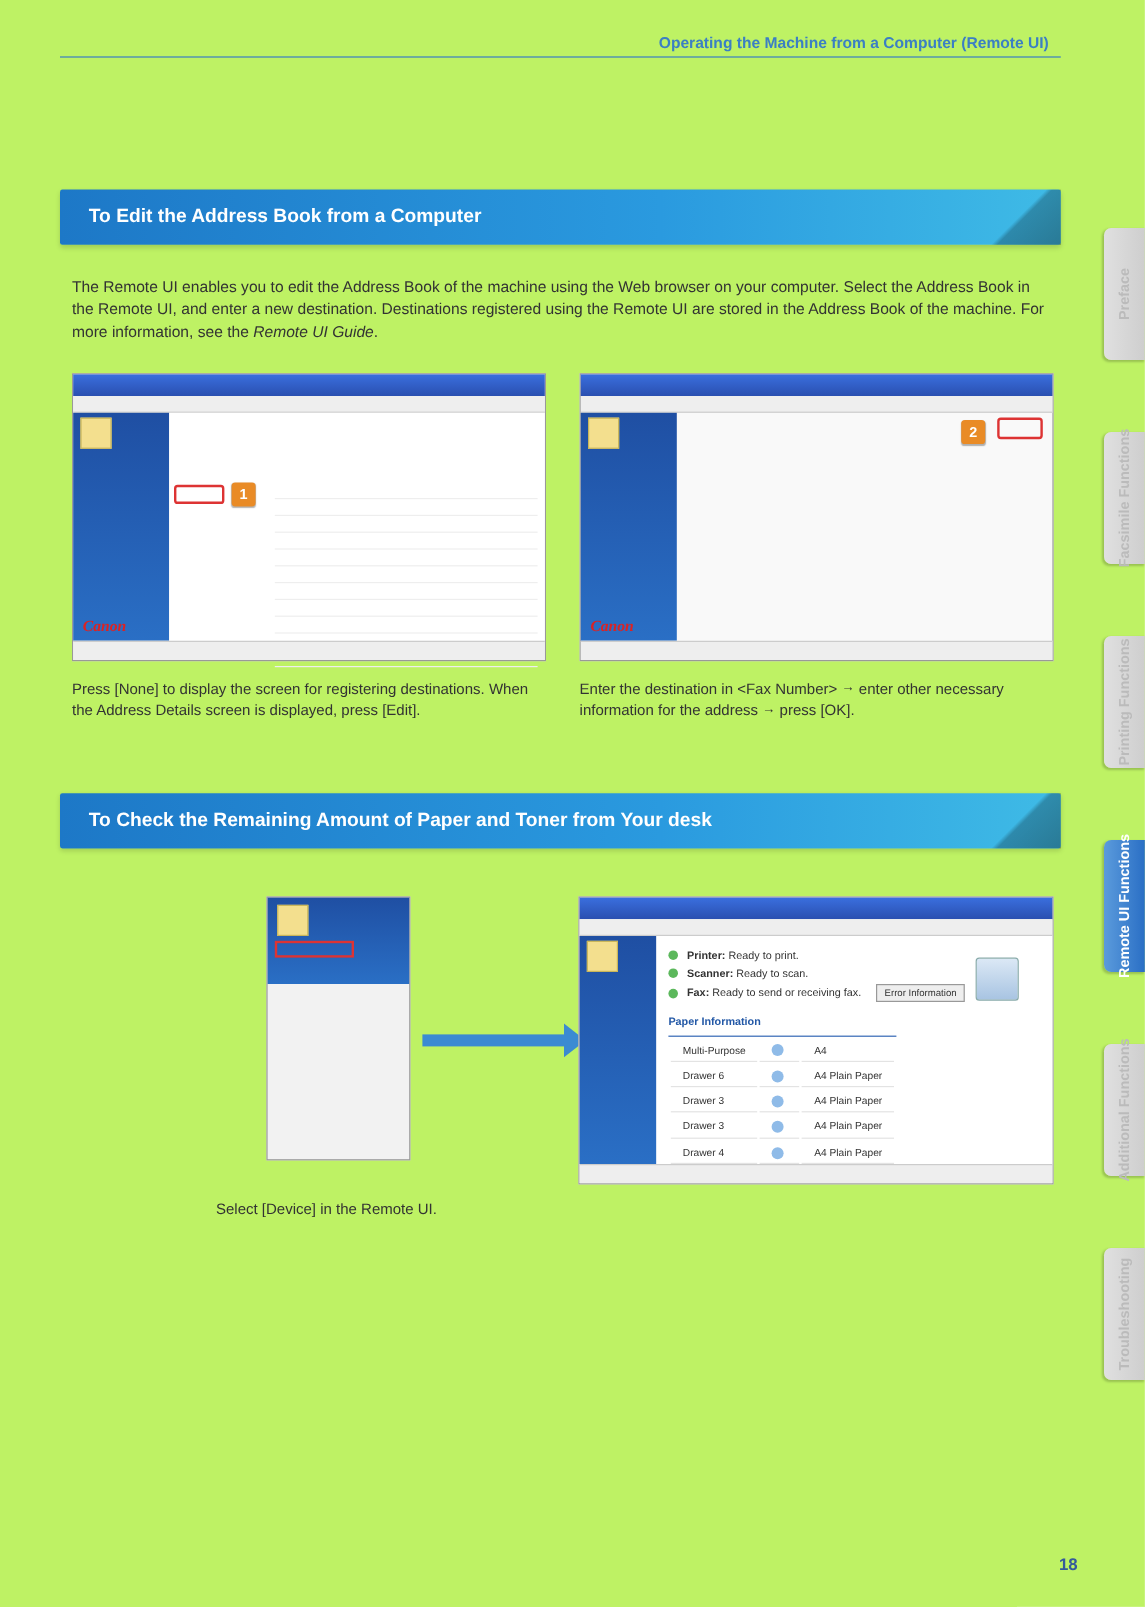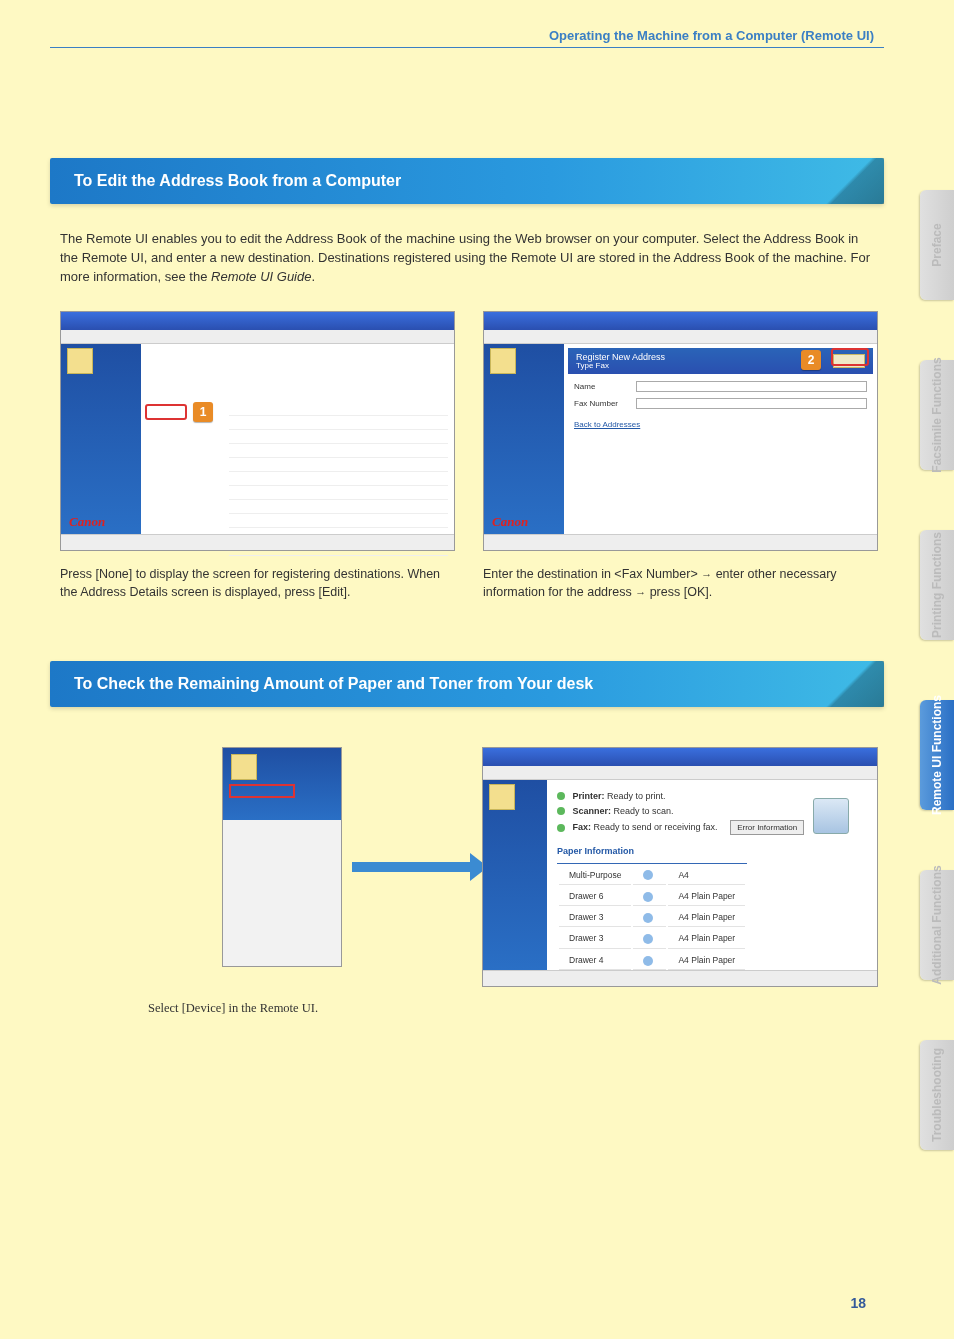--- a/index.html
+++ b/index.html
@@ -1,17 +1,17 @@
 <!DOCTYPE html>
 <html><head>
 <meta charset="utf-8">
 <style>
   * { margin:0; padding:0; box-sizing:border-box; }
   body { font-family: Arial, sans-serif; background:#fff; width:954px; }
-  .page { position:relative; width:954px; height:1339px; background:#fef9c3; padding: 20px 70px 60px 50px; }
+  .page { position:relative; width:954px; height:1339px; background:#bef264; padding: 20px 70px 60px 50px; }
   .header-line { display:flex; justify-content:flex-end; margin-top:8px; }
   .header-title { color:#3b7fc4; font-size:13px; font-weight:bold; padding-right:10px; }
   .header-rule { border-bottom:1px solid #3b7fc4; margin-top:4px; margin-bottom:110px; }
   .section { margin-bottom:60px; }
   .section-head {
     background: linear-gradient(90deg, #1d78c7 0%, #2a9adf 60%, #3fbbe6 100%);
     color:#fff;
     font-size:16px; font-weight:bold;
     padding:14px 18px 14px 24px;
     position:relative;
@@ -89,24 +89,24 @@
     width:36px;height:36px;position:absolute;right:28px;top:18px;
     background:linear-gradient(#dbe8f5,#a8c4e2);border:1px solid #8aa;border-radius:3px;
   }
   .btn{
     font-size:8px;padding:1px 6px;border:1px solid #999;background:#eee;display:inline-block;margin-left:10px;
   }
   .paper-table{font-size:8.5px;margin:4px 10px;border-top:1px solid #3367b5;}
   .paper-table td{padding:3px 10px;border-bottom:1px solid #e3e3e3;}
   .sheet-ico{display:inline-block;width:10px;height:10px;background:#8fbbe8;border-radius:50%;vertical-align:middle;margin-right:3px;}
   .lower-caps{display:flex;gap:40px;margin-top:12px;}
-  .lower-caps .c1{width:250px;margin-left:88px;font-family:Liberation Serif, serif;}
+  .lower-caps .c1{width:250px;margin-left:120px;}
   .lower-caps .c2{flex:1;}
   .page-num{
-    position:absolute; right:88px; bottom:28px; font-size:14px; font-weight:bold; color:#355a9a;
+    position:absolute; right:56px; bottom:28px; font-size:14px; font-weight:bold; color:#355a9a;
   }
   
   .tabs{position:absolute;right:0;top:190px;display:flex;flex-direction:column;gap:60px;}
   .tab{
     width:34px;height:110px;border-radius:6px 0 0 6px;
     display:flex;align-items:center;justify-content:center;
     box-shadow:-1px 1px 2px rgba(0,0,0,.2);
   }
   .tab span{
     transform:rotate(-90deg);white-space:nowrap;font-size:12px;font-weight:bold;
@@ -168,39 +168,20 @@
           </div>
           <div class="cap">Press [None] to display the screen for registering destinations. When the Address Details screen is displayed, press [Edit].</div>
         </div>
 
         <div class="col">
           <div class="shot">
             <div class="titlebar"></div>
             <div class="toolbar"></div>
             <div class="side">
               <div class="badge-icon" style="left:6px;top:4px;"></div>
-            </div>
-            <div class="main">
-              <div class="inside-header">
-                <span style="color:#fff;font-size:9px;position:absolute;left:8px;top:3px;">Register New Address</span>
-                <span style="color:#fff;font-size:8px;position:absolute;left:8px;bottom:2px;">
-                  <span>Type</span>
-                  <span>Fax</span>
-                </span>
-                <div class="ok-box"></div>
-              </div>
-              <div class="field-row">
-                <span style="width:56px;">Name</span>
-                <input style="">
-              </div>
-              <div class="field-row">
-                <span style="width:56px;">Fax Number</span>
-                <input style="">
-              </div>
-              <div style="font-size:8px;color:#2358a6;padding:6px 10px;text-decoration:underline;">Back to Addresses</div>
             </div>
             <div class="bubble-num" style="right:56px;top:38px;">2</div>
             <div class="red-box" style="right:8px;top:36px;width:38px;height:18px;"></div>
             <div class="canon">Canon</div>
             <div class="footer"></div>
           </div>
           <div class="cap">
             <span>Enter the destination in &lt;Fax Number&gt; </span><span class="arrow-right">→</span><span> enter other necessary information for the address </span><span class="arrow-right">→</span><span> press [OK].</span>
           </div>
         </div>

